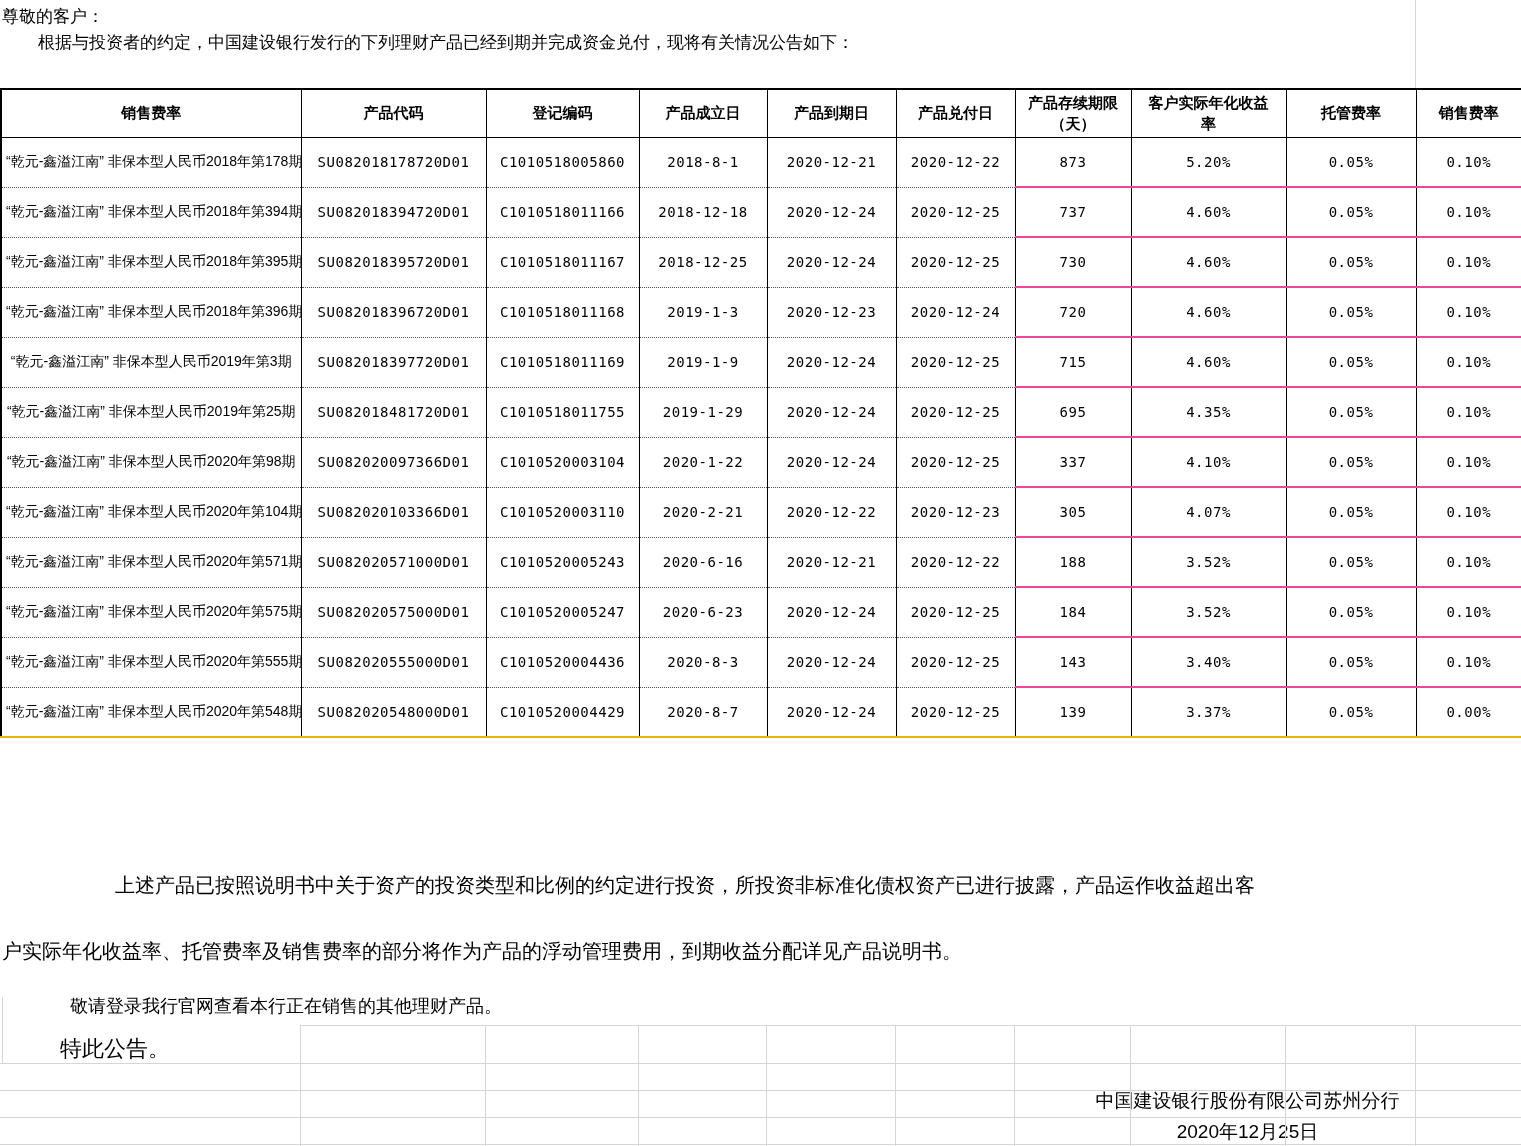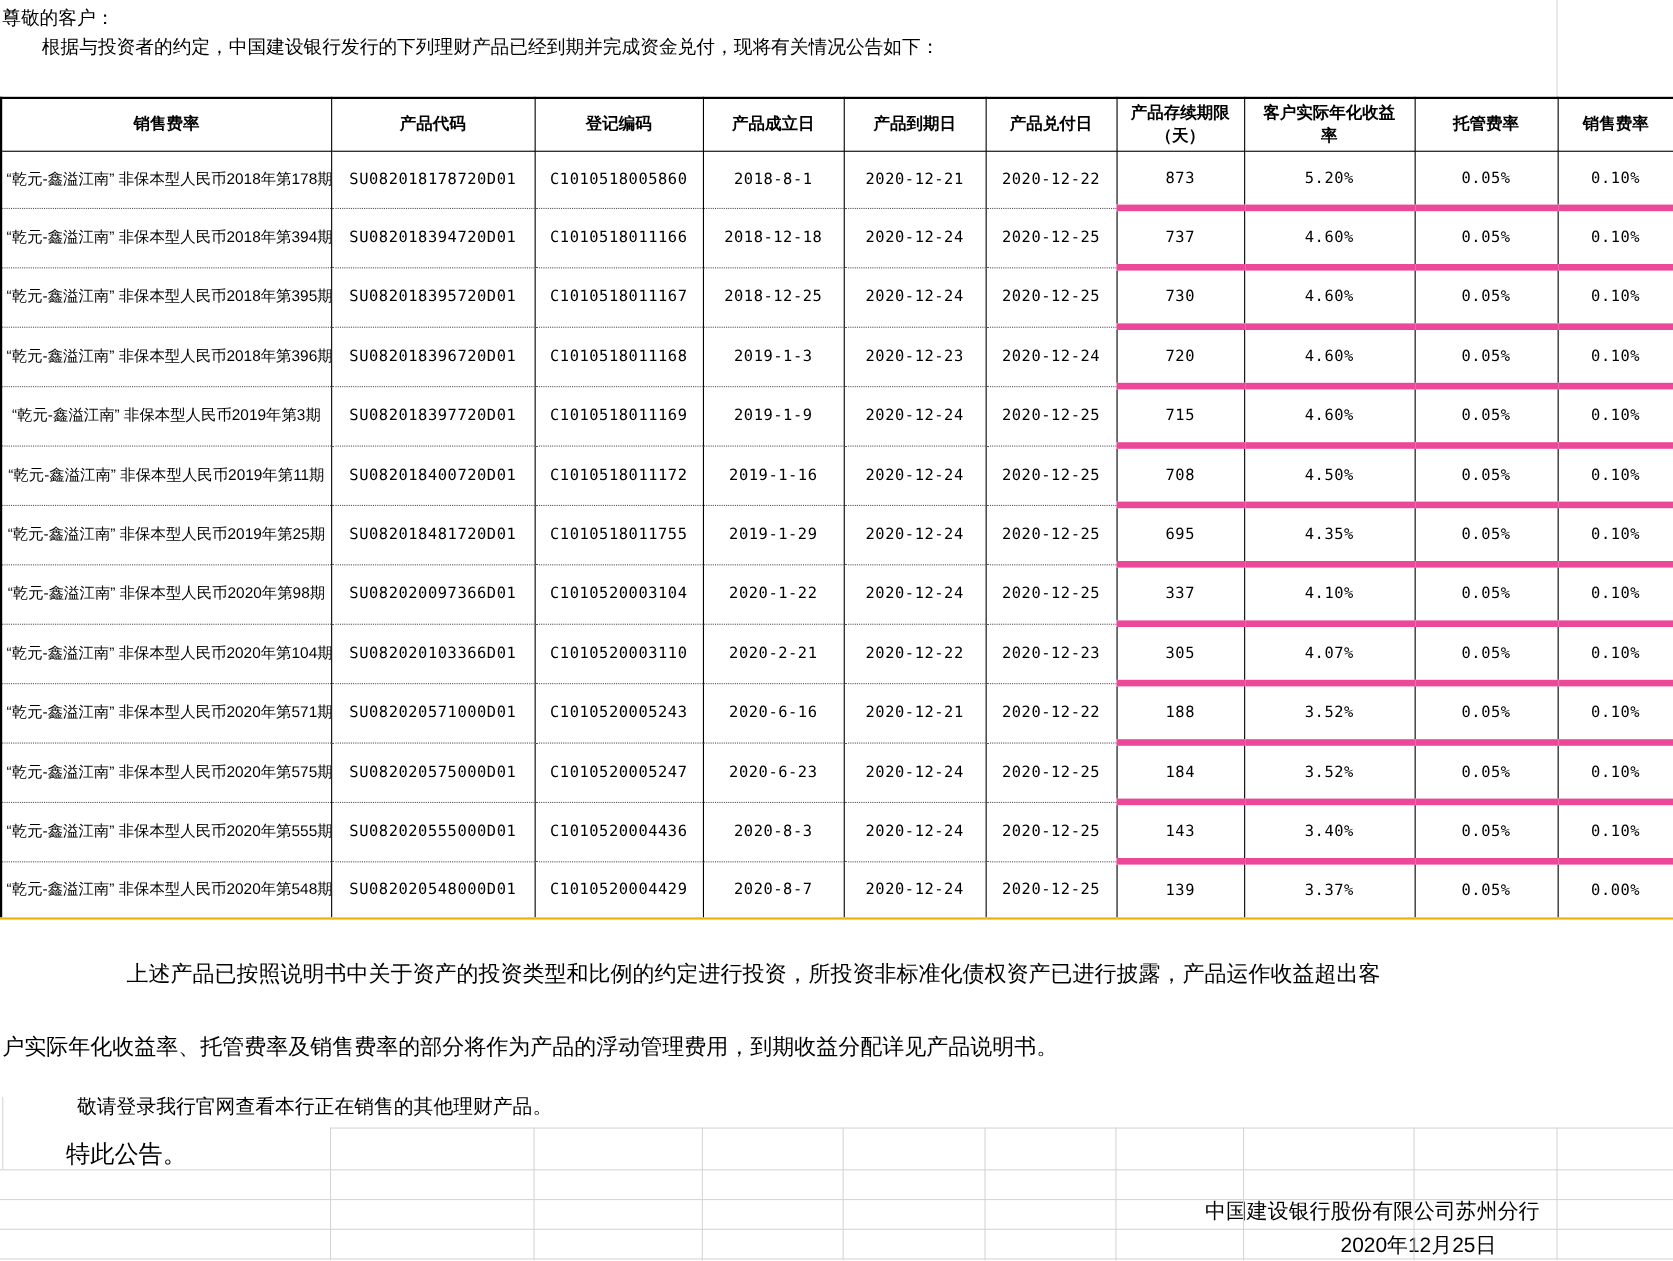--- a/index.html
+++ b/index.html
@@ -44,32 +44,32 @@
     border-right: 1px solid #000;
     text-align: center;
     vertical-align: middle;
     font-size: 14px;
     padding: 0 4px;
     white-space: nowrap;
     overflow: hidden;
   }
   
   table.products tbody td { border-bottom: 1px dotted #555; }
-  table.products tbody td:nth-child(n+7) { border-bottom: 6px solid #ec4899; }
+  table.products tbody td:nth-child(n+7) { border-bottom: 2px solid #ec4899; }
   table.products tbody tr:last-child td { border-bottom: 2px solid #eab308; }
   td.mono { font-family: "DejaVu Sans Mono", monospace; font-size: 13.5px; letter-spacing: 0.5px; }
   td.cname { font-size: 13.5px; }
 
   
   .note-1 { left: 115px; top: 872px; font-size: 20px; }
   .note-2 { left: 2px;  top: 938px; font-size: 20px; text-align: center; }
   .note-3 { left: 70px; top: 994px; font-size: 18px; }
   .note-4 { left: 60px; top: 1034px; font-size: 22px; }
   .footer-issuer { left: 1075px; top: 1088px; width: 345px; text-align: center; font-size: 19px; }
-  .footer-date   { left: 1117px; top: 1119px; width: 345px; text-align: center; font-size: 19px; }
+  .footer-date   { left: 1075px; top: 1119px; width: 345px; text-align: center; font-size: 19px; }
 
   
   .grid-h { position: absolute; height: 0; border-top: 1px solid #d6d6d6; }
   .grid-v { position: absolute; width: 0; border-left: 1px solid #d6d6d6; }
 </style>
 </head>
 <body>
 
 <div class="abs salutation">尊敬的客户：</div>
 <div class="abs intro-line">根据与投资者的约定，中国建设银行发行的下列理财产品已经到期并完成资金兑付，现将有关情况公告如下：</div>
@@ -158,32 +158,20 @@
     <td class="mono">C1010518011169</td>
     <td class="mono">2019-1-9</td>
     <td class="mono">2020-12-24</td>
     <td class="mono">2020-12-25</td>
     <td class="mono">715</td>
     <td class="mono">4.60%</td>
     <td class="mono">0.05%</td>
     <td class="mono">0.10%</td>
   </tr>
       <tr>
-    <td class="cname">“乾元-鑫溢江南” 非保本型人民币2019年第11期</td>
-    <td class="mono">SU082018400720D01</td>
-    <td class="mono">C1010518011172</td>
-    <td class="mono">2019-1-16</td>
-    <td class="mono">2020-12-24</td>
-    <td class="mono">2020-12-25</td>
-    <td class="mono">708</td>
-    <td class="mono">4.50%</td>
-    <td class="mono">0.05%</td>
-    <td class="mono">0.10%</td>
-  </tr>
-      <tr>
     <td class="cname">“乾元-鑫溢江南” 非保本型人民币2019年第25期</td>
     <td class="mono">SU082018481720D01</td>
     <td class="mono">C1010518011755</td>
     <td class="mono">2019-1-29</td>
     <td class="mono">2020-12-24</td>
     <td class="mono">2020-12-25</td>
     <td class="mono">695</td>
     <td class="mono">4.35%</td>
     <td class="mono">0.05%</td>
     <td class="mono">0.10%</td>

